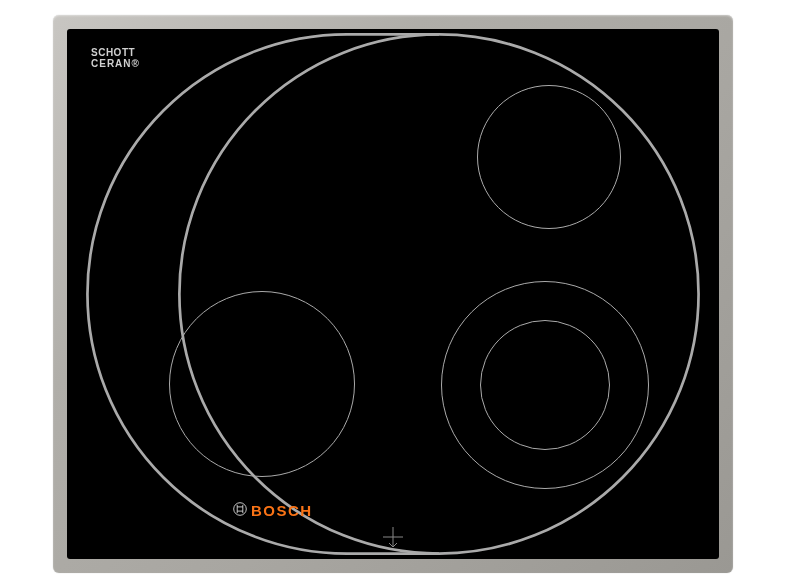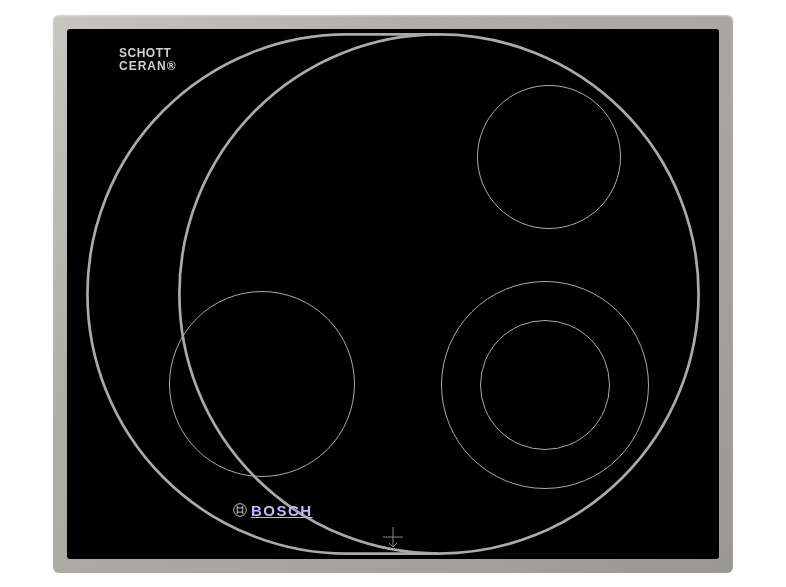--- a/index.html
+++ b/index.html
@@ -72,48 +72,45 @@
       border-radius: 50%;
       left: 50%;
       top: 50%;
       transform: translate(-50%, -50%);
     }
     .schott-label {
       position: absolute;
       top: 18px;
       left: 24px;
       color: #d0d0d0;
-      font-size: 12px;
+      font-size: 10px;
       line-height: 1.1;
       font-weight: bold;
       letter-spacing: 0.5px;
-      margin-left: 28px;
     }
     .schott-label .line2 {
       font-weight: bold;
       letter-spacing: 1px;
     }
     .schott-label .line3 {
       font-size: 4px;
       font-weight: normal;
       margin-top: 2px;
       letter-spacing: 0.3px;
     }
     .brand-label {
       position: absolute;
       bottom: 40px;
       left: 166px;
-      color: #c4b5fd;
+      color: #f97316;
       font-size: 15px;
       font-weight: bold;
       letter-spacing: 1.5px;
       display: flex;
-      align-items: center;
       gap: 4px;
-      text-decoration: underline;
     }
     .brand-icon {
       width: 14px;
       height: 14px;
       display: inline-flex;
       align-items: center;
       justify-content: center;
     }
     .brand-icon svg { width: 100%; height: 100%; }
     .front-indicator {

